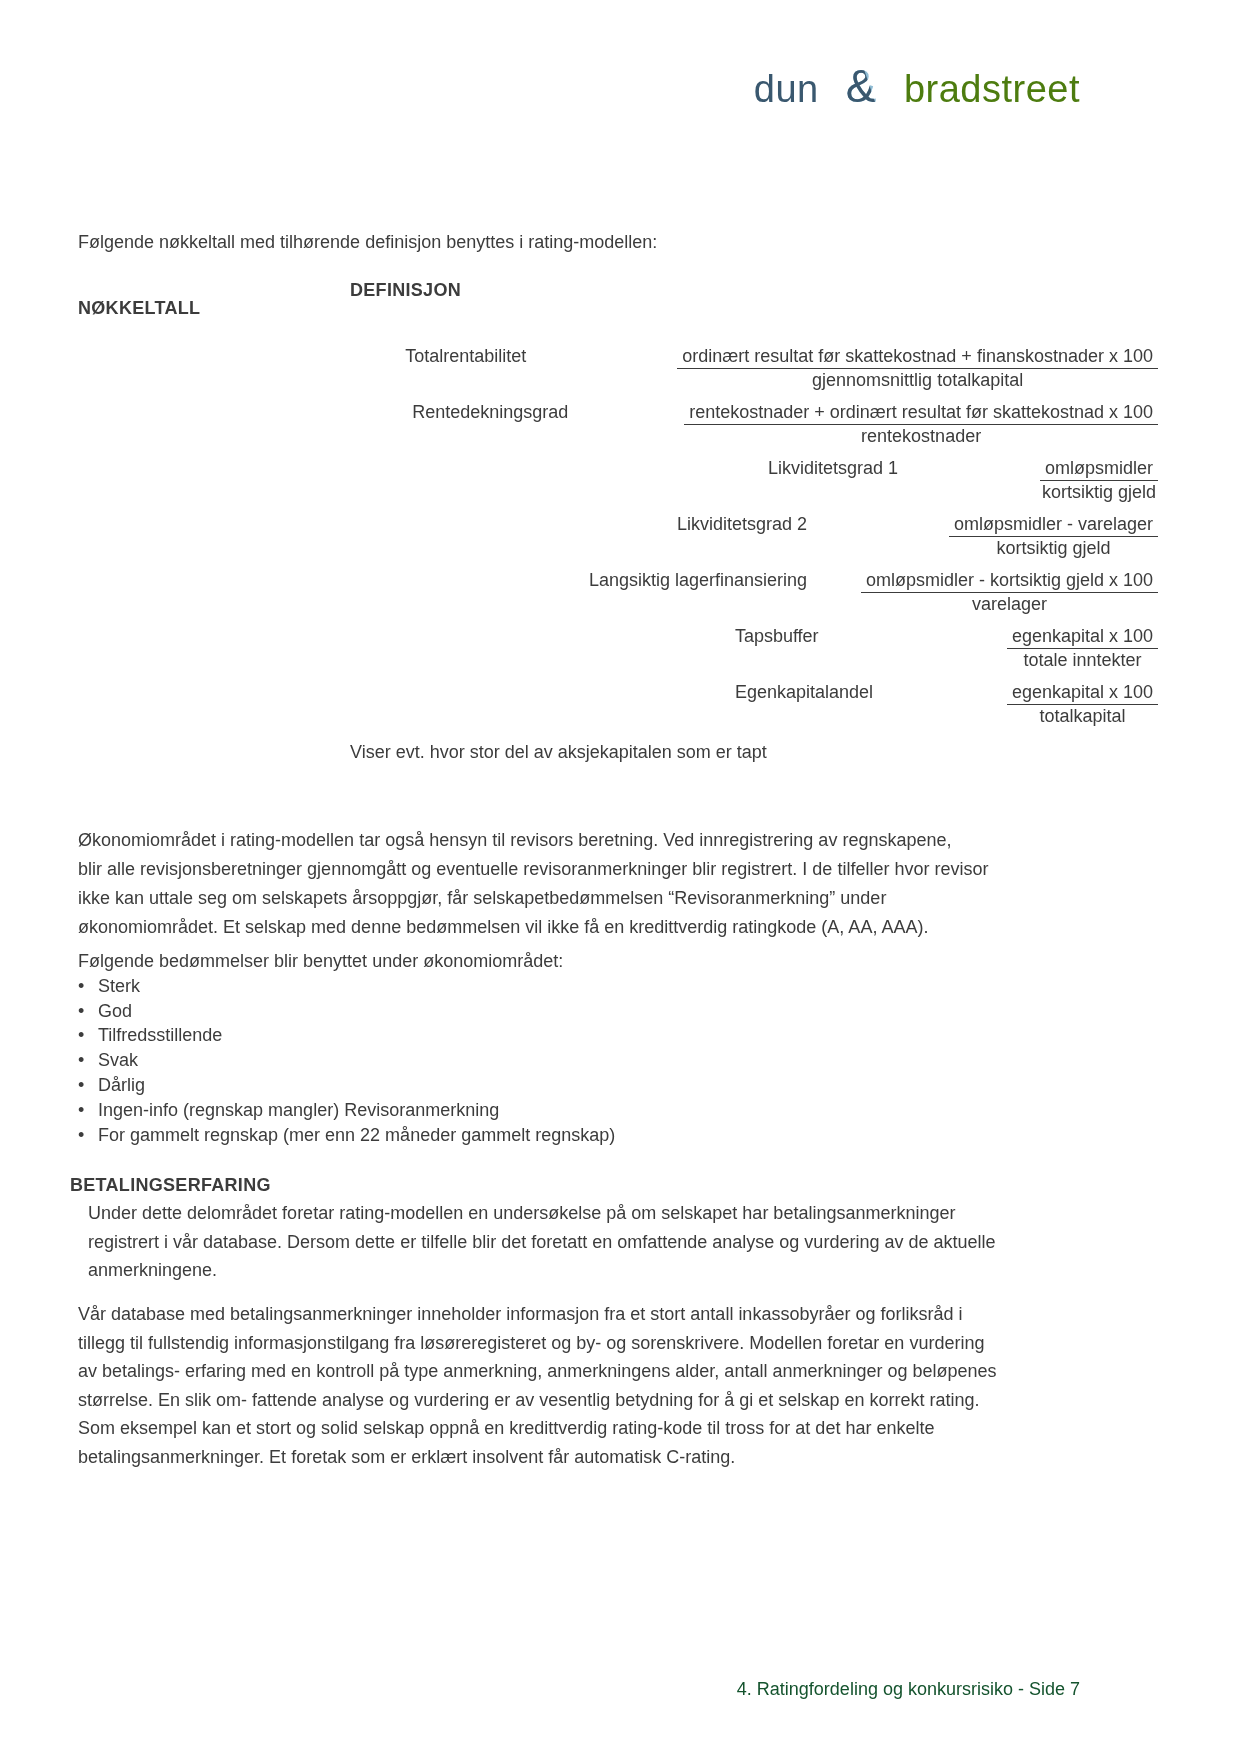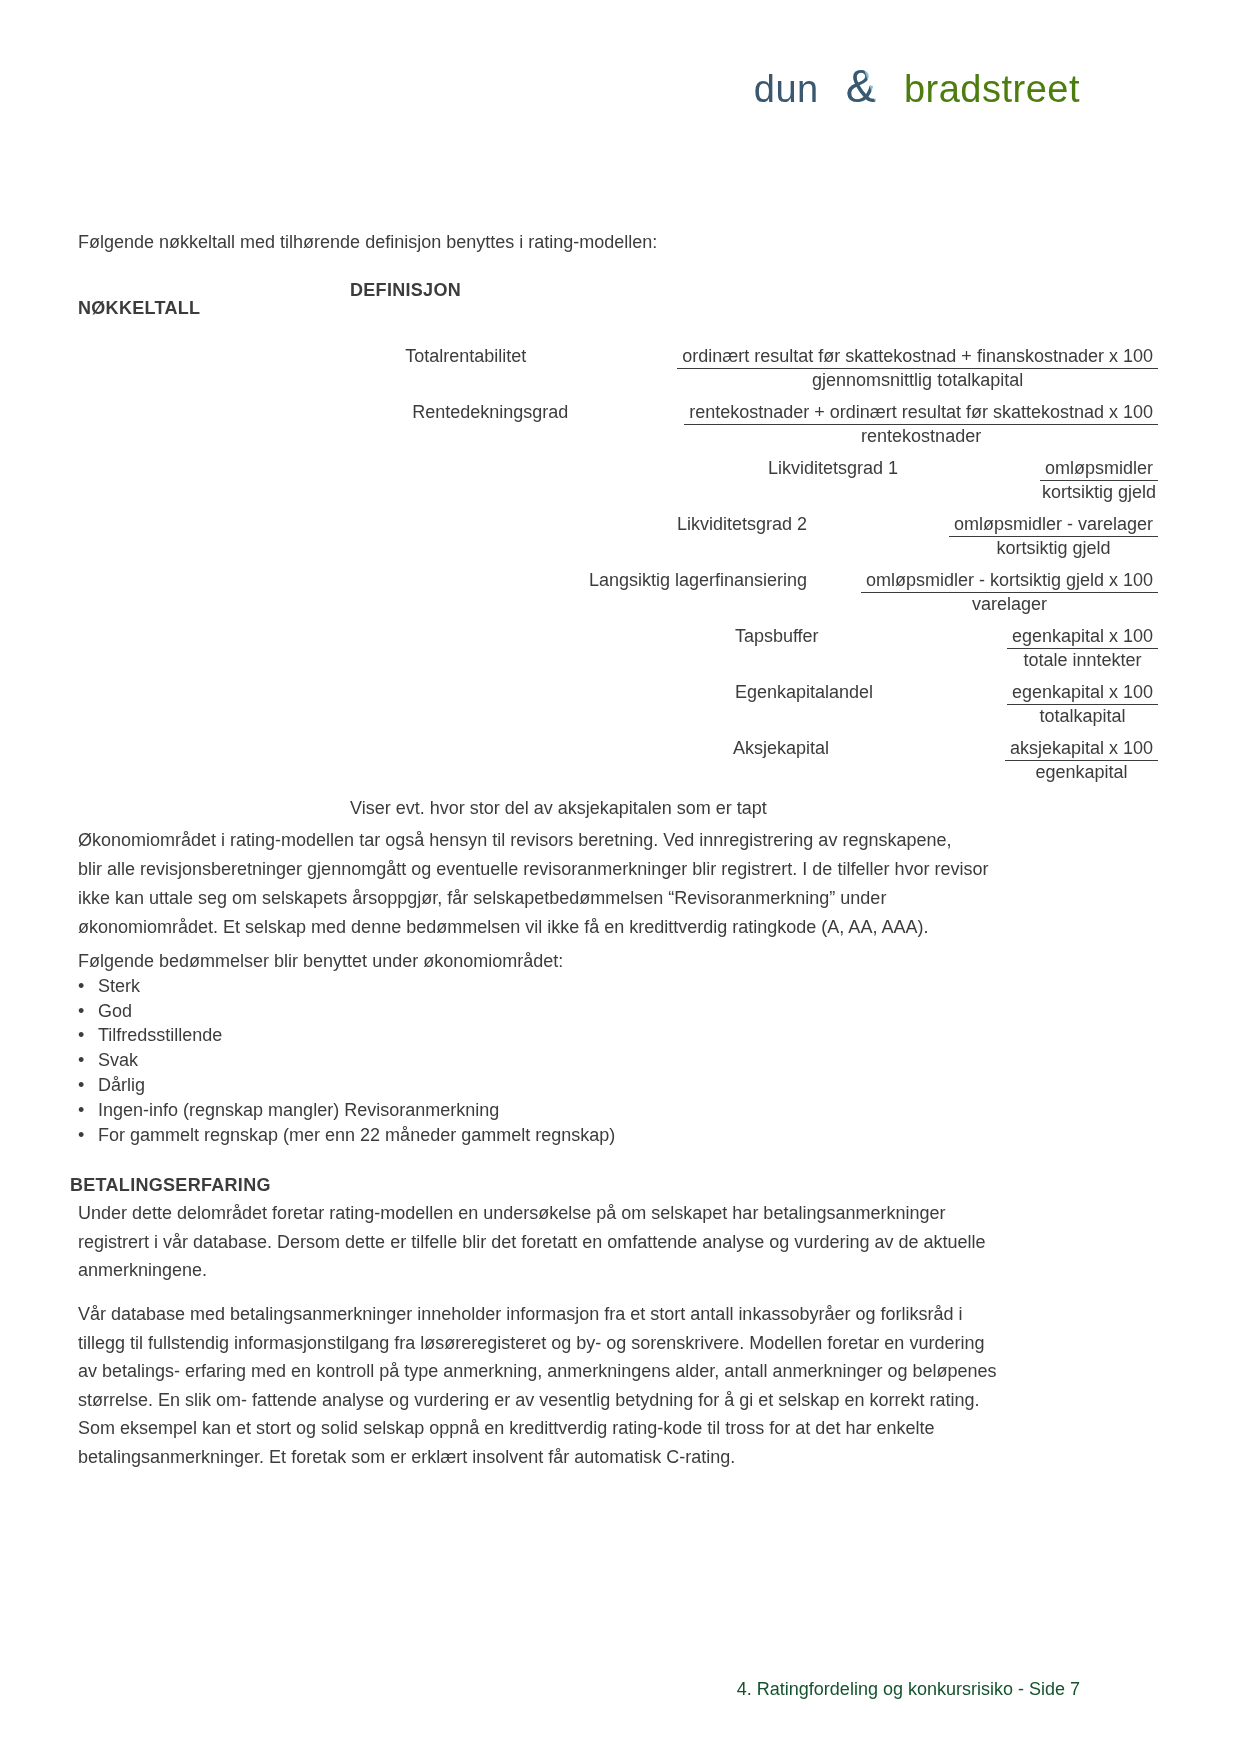--- a/index.html
+++ b/index.html
@@ -45,21 +45,21 @@
   .kf-note .note-text{font-size:18px;line-height:23px;}
   
   .para-econ{position:absolute;left:78px;top:826px;width:1120px;}
   .assessments{position:absolute;left:78px;top:949px;width:1080px;font-size:18px;line-height:24.8px;}
   .assess-item{display:flex;}
   .assess-item .bullet{width:20px;flex:0 0 20px;}
   .section-heading{
     position:absolute;left:70px;top:1174px;
     font-size:18px;font-weight:bold;letter-spacing:.3px;line-height:23px;
   }
-  .para-betaling{position:absolute;left:78px;top:1199px;width:1120px;font-size:18px;line-height:28.5px;}
+  .para-betaling{position:absolute;left:88px;top:1199px;width:1120px;font-size:18px;line-height:28.5px;}
   .para-database{position:absolute;left:78px;top:1300px;width:1130px;font-size:18px;line-height:28.6px;}
   
   .footer{
     position:absolute;top:1678px;right:161px;
     font-size:18px;line-height:23px;color:#14532d;
   }
 </style>
 </head>
 <body>
 
@@ -131,27 +131,20 @@
     </div>
 
     <div class="kf-row">
       <div class="kf-label">Egenkapitalandel</div>
       <div class="fraction">
         <span class="num">egenkapital x 100</span>
         <span class="den">totalkapital</span>
       </div>
     </div>
 
-    <div class="kf-row">
-      <div class="kf-label">Aksjekapital</div>
-      <div class="fraction">
-        <span class="num">aksjekapital x 100</span>
-        <span class="den">egenkapital</span>
-      </div>
-    </div>
 
     <div class="kf-note">
       <div class="kf-col1"></div>
       <div class="note-text">Viser evt. hvor stor del av aksjekapitalen som er tapt</div>
     </div>
   </div>
 
   <div class="para-econ txt multiline">Økonomiområdet i rating-modellen tar også hensyn til revisors beretning. Ved innregistrering av regnskapene,
 blir alle revisjonsberetninger gjennomgått og eventuelle revisoranmerkninger blir registrert. I de tilfeller hvor revisor
 ikke kan uttale seg om selskapets årsoppgjør, får selskapetbedømmelsen “Revisoranmerkning” under

